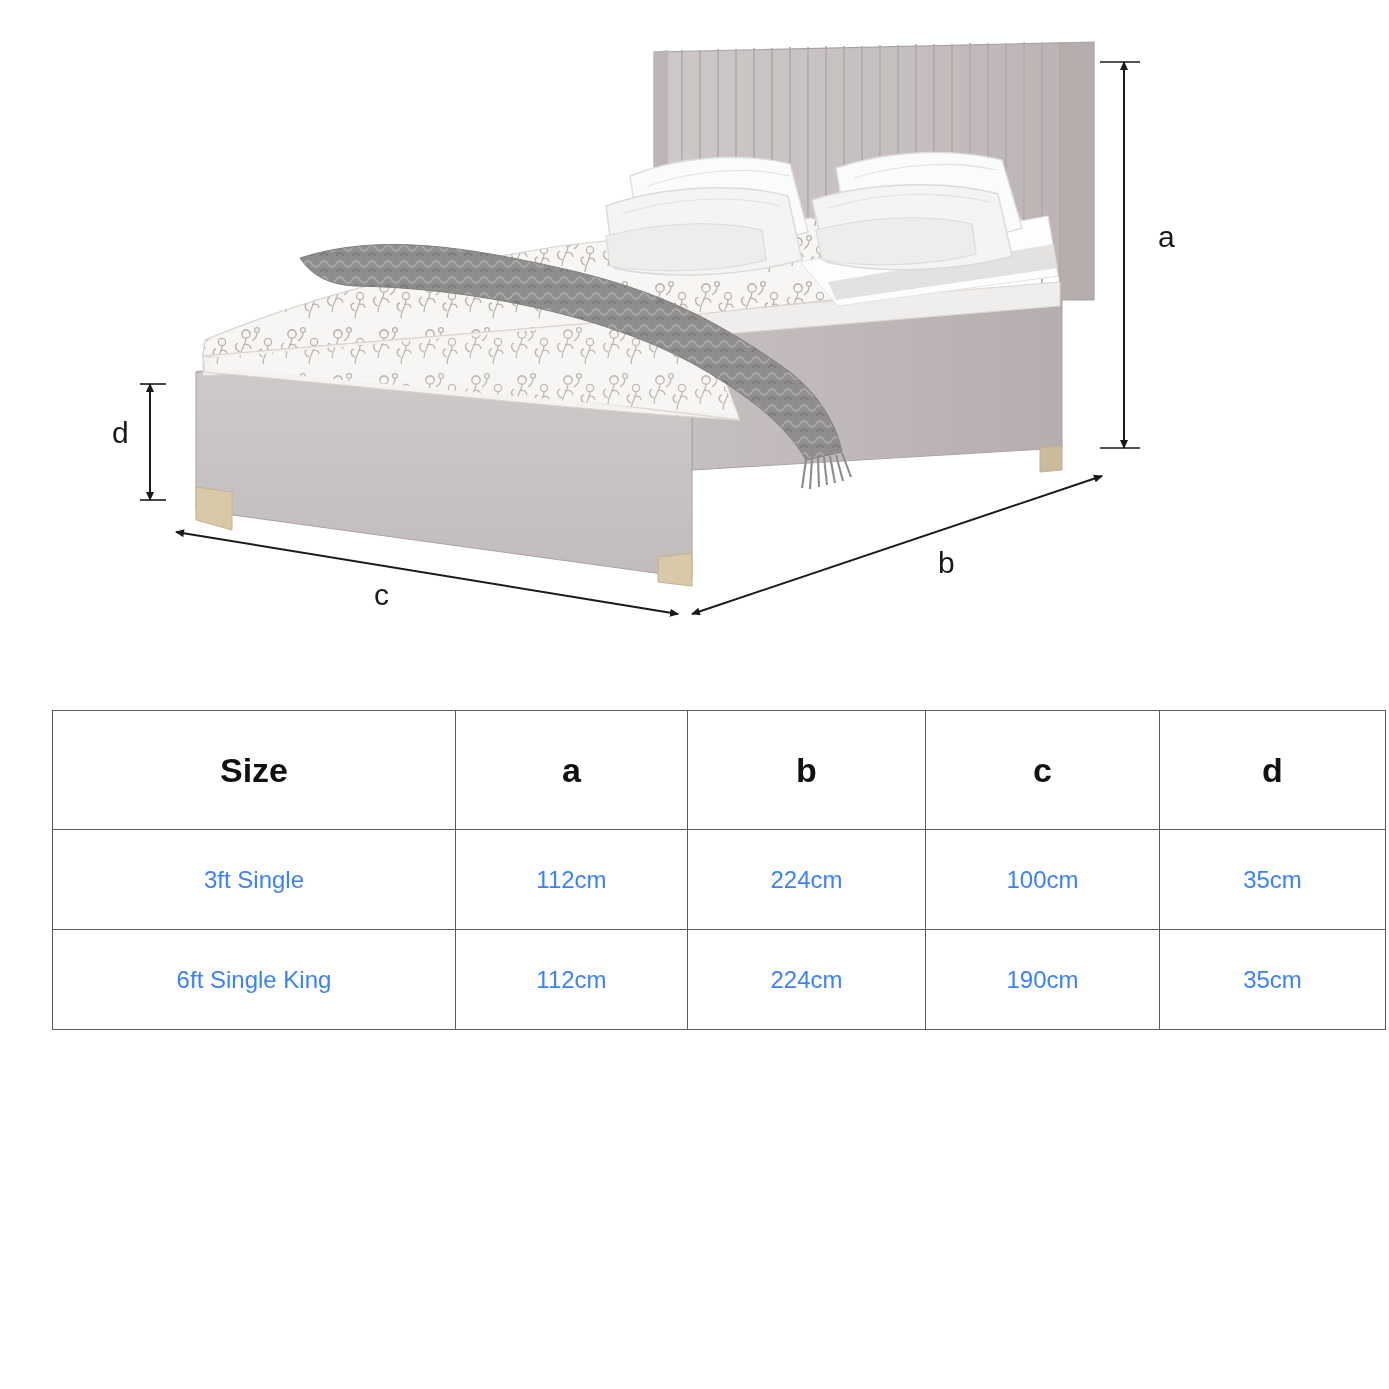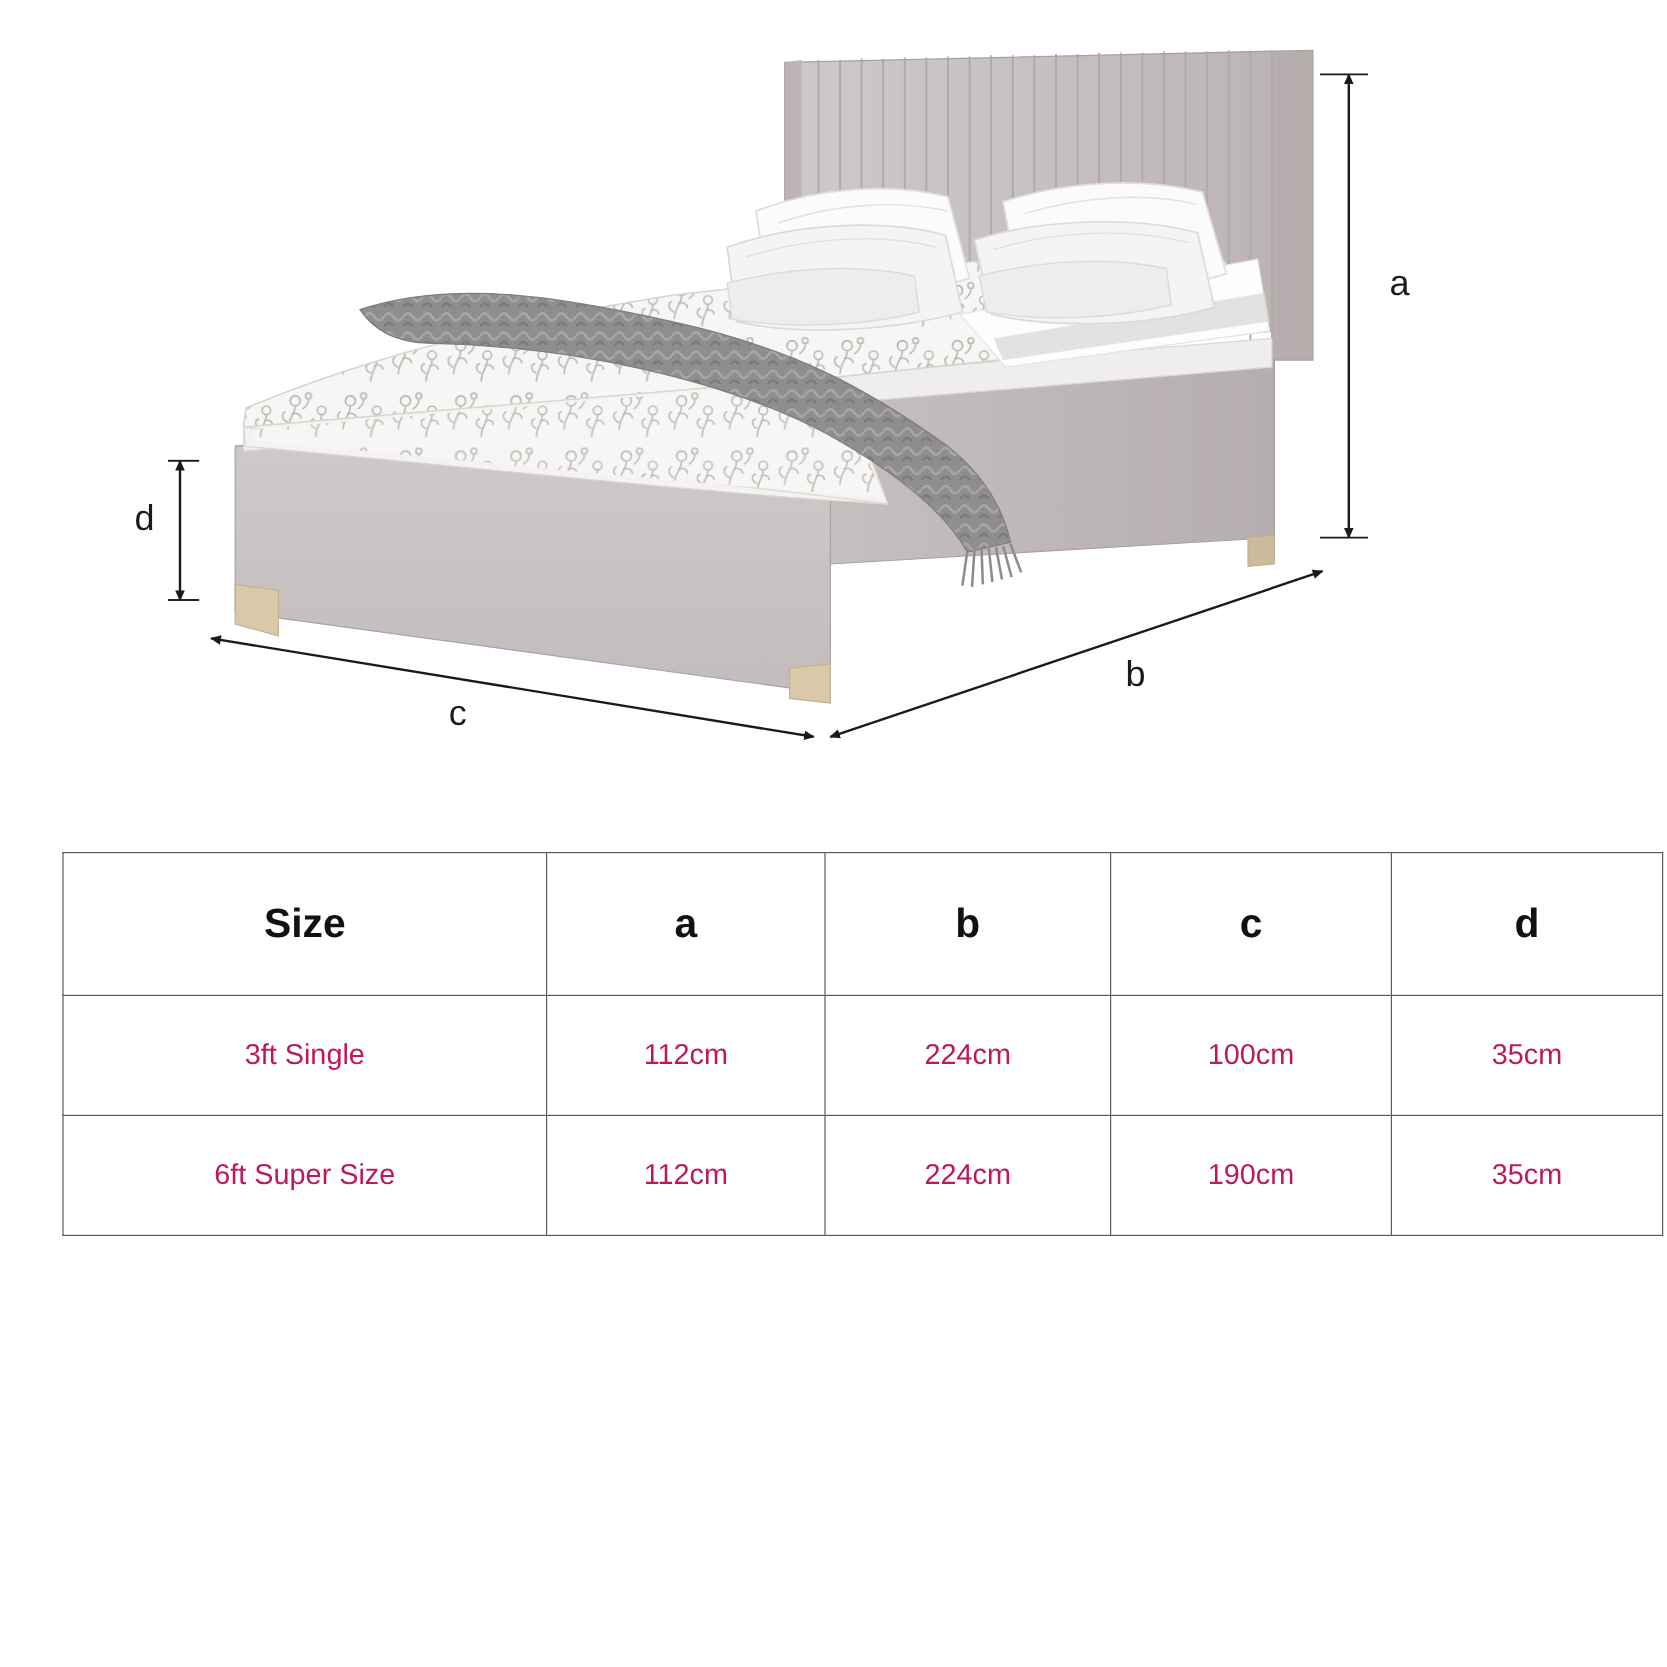--- a/index.html
+++ b/index.html
@@ -64,21 +64,21 @@
   table.size-table thead th {
     height: 116px;
     font-size: 34px;
     font-weight: bold;
     color: #111111;
   }
   table.size-table tbody td {
     height: 97px;
     font-size: 24px;
     font-weight: normal;
-    color: #be185d;
+    color: #3b82f6;
   }
   col.c-size { width: 403px; }
   col.c-a { width: 232px; }
   col.c-b { width: 238px; }
   col.c-c { width: 234px; }
   col.c-d { width: 226px; }
 </style>
 </head>
 <body>
 
@@ -273,21 +273,21 @@
     </thead>
     <tbody>
       <tr>
         <td>3ft Single</td>
         <td>112cm</td>
         <td>224cm</td>
         <td>100cm</td>
         <td>35cm</td>
       </tr>
       <tr>
-        <td>6ft Super Size</td>
+        <td>6ft Single King</td>
         <td>112cm</td>
         <td>224cm</td>
         <td>190cm</td>
         <td>35cm</td>
       </tr>
     </tbody>
   </table>
 </div>
 
 </body></html>

